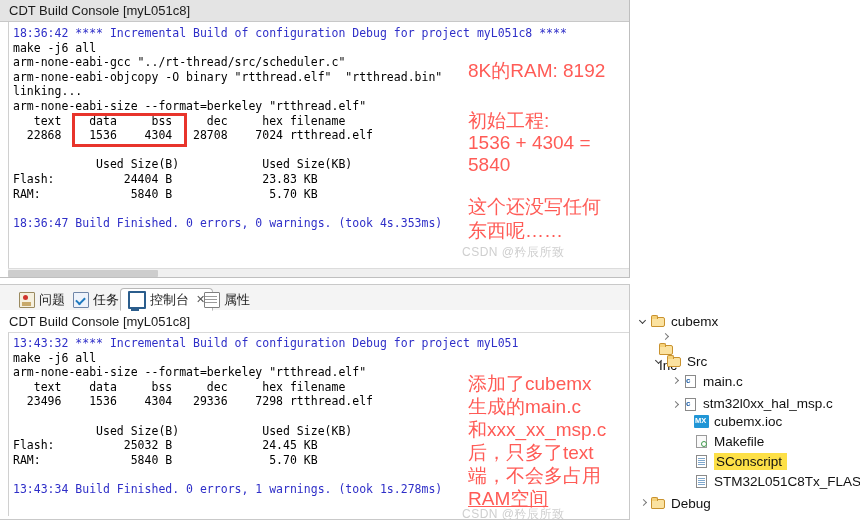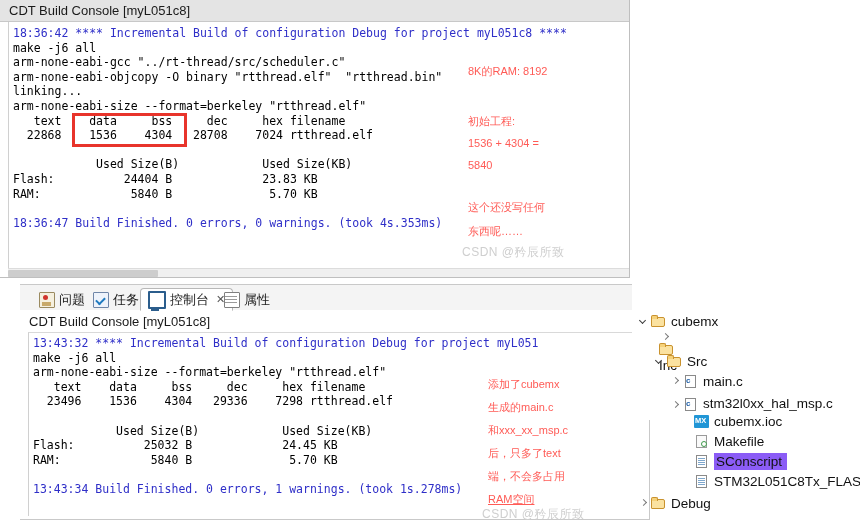--- a/index.html
+++ b/index.html
@@ -54,21 +54,21 @@
     border:3px solid #e8342b;
     box-sizing:border-box;
     pointer-events:none;
   }
 
   
   .anno{
     position:absolute;
     color:#ff5b56;
     font-family:"Liberation Sans", sans-serif;
-    font-size:11px;
+    font-size:19px;
     line-height:20px;
     white-space:pre;
   }
 
   
   .watermark{
     position:absolute;
     color:#cfcfcf;
     font-family:"Liberation Sans", sans-serif;
     font-size:12px;
@@ -85,21 +85,20 @@
   .hscroll .thumb{
     position:absolute;left:0;top:1px;width:150px;height:7px;
     background:#cdcdcd;border-radius:1px;
   }
 
   
   .bottom-panel{
     position:absolute;left:0;top:284px;width:630px;height:236px;
     background:#ffffff;
     box-sizing:border-box;
-    margin-left:20px;
   }
   .tabstrip{
     position:absolute;left:0;top:0;right:0;height:26px;
     background:#f4f4f4;
     border-top:1px solid #c9c9c9;
     border-right:1px solid #c9c9c9;
     box-sizing:border-box;
   }
   .tab{
     position:absolute;top:3px;height:23px;
@@ -177,21 +176,21 @@
   
   .tree{
     position:absolute;left:632px;top:0;width:228px;height:420px;
     background:#ffffff;
   }
   .tree-row{
     position:absolute;height:19px;display:flex;align-items:center;
     font-size:13.5px;color:#111;white-space:nowrap;
   }
   .tree-row .label{margin-left:5px;}
-  .tree-row .label.sel{background:#8b5cf6;padding:1px 5px 1px 2px;}
+  .tree-row .label.sel{background:#fde047;padding:1px 5px 1px 2px;}
   .arrow{
     width:11px;height:11px;position:relative;flex:0 0 11px;
   }
   .arrow.right:after{
     content:"";position:absolute;left:3px;top:2px;
     width:4px;height:4px;
     border-top:1.6px solid #7a7a7a;border-right:1.6px solid #7a7a7a;
     transform:rotate(45deg);
   }
   .arrow.down:after{

